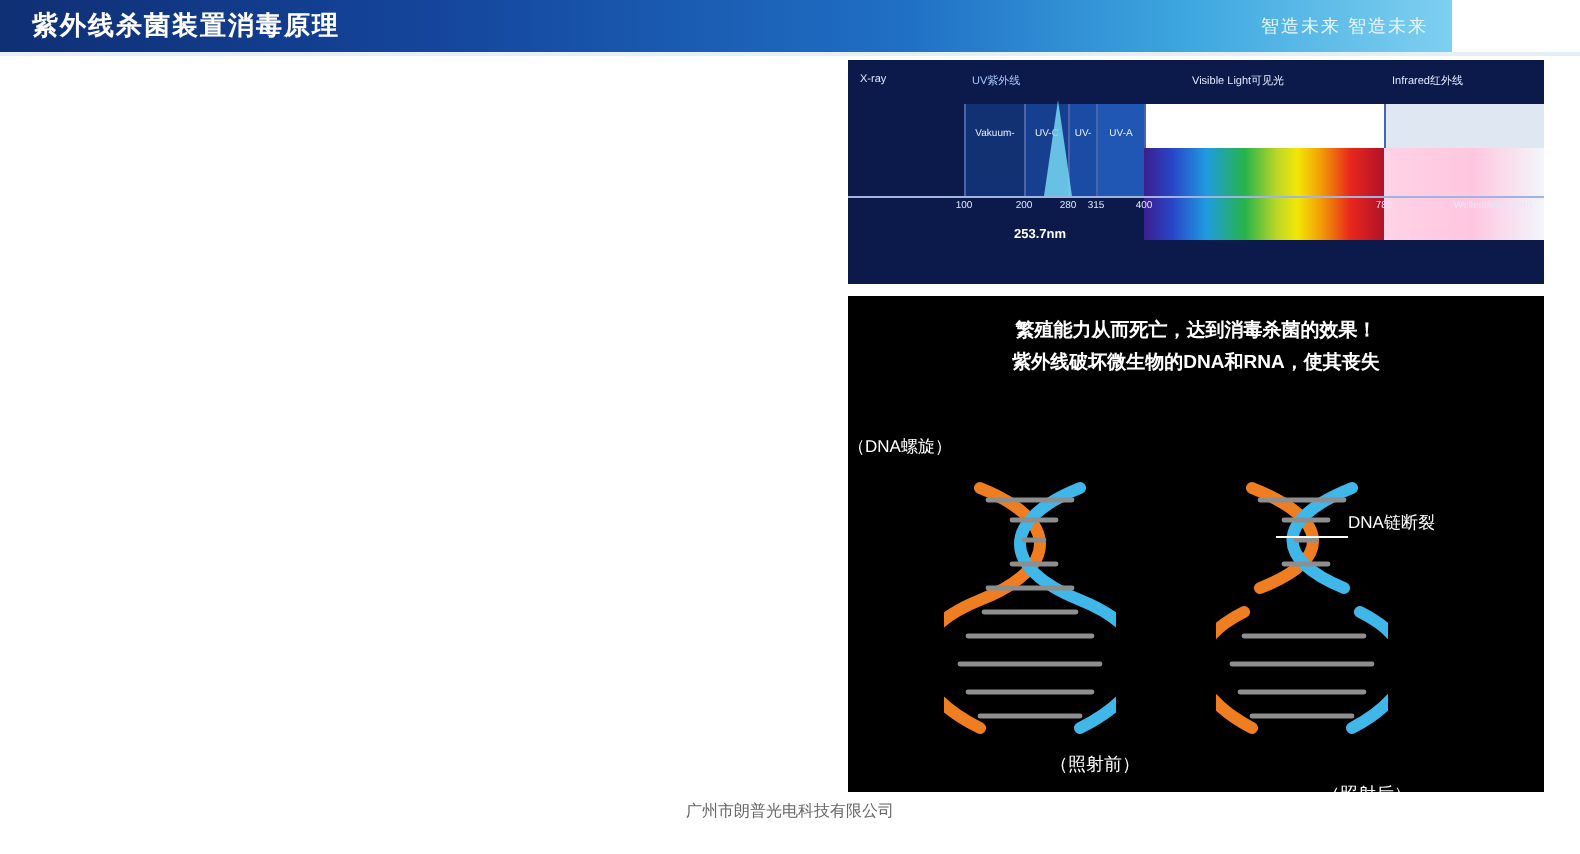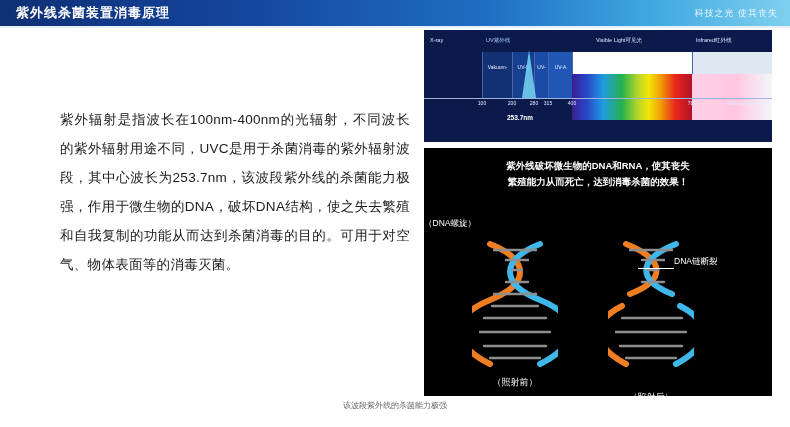--- a/index.html
+++ b/index.html
@@ -19,23 +19,24 @@
     left: 0; top: 0;
     width: 790px;
     height: 427px;
     background: #ffffff;
   }
 
   
   .header {
     position: absolute;
     left: 0; top: 0;
-    width: 790px;
+    width: 680px;
     height: 26px;
     background: linear-gradient(to right, #0f2f74 0%, #14459c 30%, #1f6fc4 62%, #3ea7e0 82%, #7fd0ef 100%);
+    padding-left: 46px;
   }
   .header-title {
     position: absolute;
     left: 16px;
     top: 4px;
     font-size: 13px;
     font-weight: bold;
     color: #ffffff;
     letter-spacing: 1px;
     white-space: nowrap;
@@ -244,21 +245,21 @@
     left: 214px;
     top: 120px;
     width: 36px;
     height: 1px;
     background: #ffffff;
   }
   .cap {
     position: absolute;
     top: 228px;
     width: 110px;
-    text-align: center;
+    text-align: right;
     color: #ffffff;
     font-size: 9px;
   }
   .cap-a { left: 36px; }
   .cap-b { left: 172px; margin-top: 15px; }
 
   
   .footer {
     position: absolute;
     left: 0;
@@ -277,25 +278,24 @@
     background: #ffffff;
   }
 </style>
 </head>
 <body>
 
 <div class="slide">
 
   <div class="header">
     <div class="header-title">紫外线杀菌装置消毒原理</div>
-    <div class="header-slogan">科技之光 使其丧失</div>
+    <div class="header-slogan">智造未来 智造未来</div>
   </div>
   <div class="header-underline"></div>
 
-  <div class="body-text">紫外辐射是指波长在100nm-400nm的光辐射，不同波长的紫外辐射用途不同，UVC是用于杀菌消毒的紫外辐射波段，其中心波长为253.7nm，该波段紫外线的杀菌能力极强，作用于微生物的DNA，破坏DNA结构，使之失去繁殖和自我复制的功能从而达到杀菌消毒的目的。可用于对空气、物体表面等的消毒灭菌。</div>
 
   <div class="spectrum">
     <div class="spec-label spec-xray">X-ray</div>
     <div class="spec-label spec-uv">UV紫外线</div>
     <div class="spec-label spec-vis">Visible Light可见光</div>
     <div class="spec-label spec-ir">Infrared红外线</div>
 
     <div class="band-row">
       <div class="seg seg-xray"></div>
       <div class="seg seg-vac">
@@ -325,22 +325,22 @@
     <div class="tick" style="left:124px;">315</div>
     <div class="tick" style="left:148px;">400</div>
     <div class="tick" style="left:268px;">780</div>
     <div class="wl-unit">Wellenlänge (nm)</div>
 
     <div class="peak-label">253.7nm</div>
   </div>
 
   <div class="dna-img">
     <div class="dna-top-text">
+      <div>繁殖能力从而死亡，达到消毒杀菌的效果！</div>
       <div>紫外线破坏微生物的DNA和RNA，使其丧失</div>
-      <div>繁殖能力从而死亡，达到消毒杀菌的效果！</div>
     </div>
     <div class="dna-helix-sub">（DNA螺旋）</div>
 
     <svg class="helix helix-a" viewBox="0 0 86 128">
       <g stroke-linecap="round" fill="none">
         <path d="M18 4 C 58 20, 58 44, 18 60 C -22 76, -22 104, 18 124" stroke="#ef7d22" stroke-width="6"></path>
         <path d="M68 4 C 28 20, 28 44, 68 60 C 108 76, 108 104, 68 124" stroke="#3fb7e8" stroke-width="6"></path>
         <g stroke="#8e8e8e" stroke-width="2.4">
           <line x1="22" y1="10" x2="64" y2="10"></line>
           <line x1="34" y1="20" x2="56" y2="20"></line>
@@ -375,16 +375,16 @@
       </g>
     </svg>
 
     <div class="break-line"></div>
     <div class="break-label">DNA链断裂</div>
 
     <div class="cap cap-a">（照射前）</div>
     <div class="cap cap-b">（照射后）</div>
   </div>
 
-  <div class="footer">该波段紫外线的杀菌能力极强</div>
+  <div class="footer">广州市朗普光电科技有限公司</div>
   <div class="footer-bar"></div>
 
 </div>
 
 </body></html>

